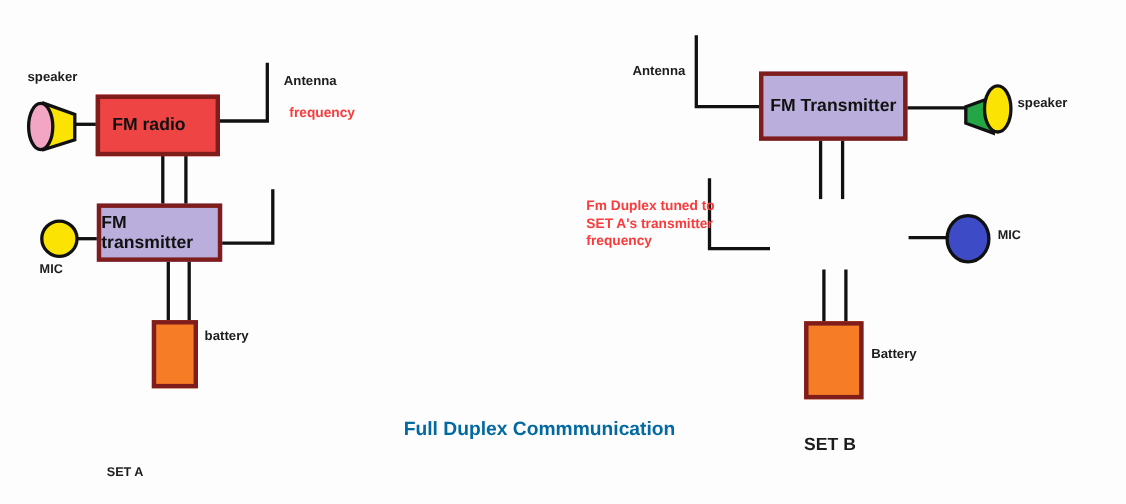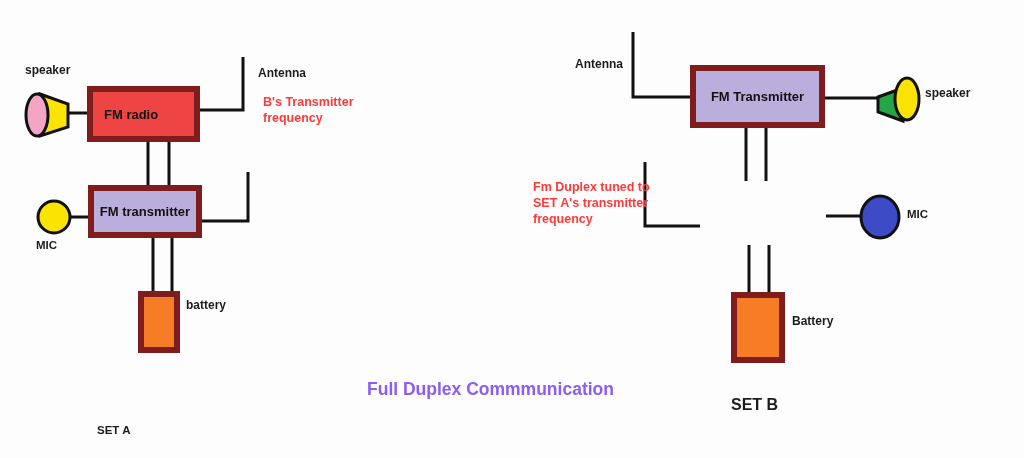--- a/index.html
+++ b/index.html
@@ -3,34 +3,34 @@
 <meta charset="utf-8">
 <style>
   html,body{margin:0;padding:0;background:#ffffff;}
   .canvas{
     position:relative;width:1024px;height:458px;background:#fdfdfd;
     font-family:"Liberation Sans", sans-serif;overflow:hidden;
   }
   .layer{position:absolute;left:0;top:0;}
   .box{
     position:absolute;display:flex;align-items:center;justify-content:center;
-    border:6px solid #7f1d1d;box-sizing:border-box;
-    font-weight:bold;font-size:13px;color:#111;
+    border:4px solid #7f1d1d;box-sizing:border-box;
+    font-weight:bold;font-size:16px;color:#111;
   }
   .box.green{background:#ef4444;}
   .box.lavender{background:#b9aedc;}
   .box.orange{background:#f67d25;}
   .lbl{
     position:absolute;font-weight:bold;font-size:12px;color:#1c1c1c;white-space:nowrap;
   }
   .note{
     position:absolute;font-weight:bold;font-size:12.5px;color:#fb3b3b;line-height:16px;white-space:nowrap;
   }
   .title{
-    position:absolute;font-weight:bold;font-size:17.5px;color:#8b5cf6;white-space:nowrap;
+    position:absolute;font-weight:bold;font-size:17.5px;color:#0369a1;white-space:nowrap;
   }
   .credit{
     position:absolute;font-weight:normal;font-size:12px;color:#1c1c1c;white-space:nowrap;margin-top:42px;
   }
 </style>
 </head>
 <body>
 
 <div class="canvas">
 
@@ -87,21 +87,20 @@
 
   <div class="lbl" style="left:25px;top:63px">speaker</div>
 
   <div class="box green" style="left:87px;top:86px;width:113px;height:56px;justify-content:flex-start;padding-left:11px">
     <span>FM radio</span>
   </div>
 
   <div class="lbl" style="left:258px;top:66px">Antenna</div>
 
   <div class="note" style="left:263px;top:94px">
-    <div>B's Transmitter</div>
     <div>frequency</div>
   </div>
 
   <div class="box lavender" style="left:88px;top:185px;width:114px;height:53px">
     <span>FM transmitter</span>
   </div>
 
   <div class="lbl" style="left:36px;top:239px;font-size:11.5px">MIC</div>
 
   <div class="box orange" style="left:138px;top:291px;width:42px;height:62px"></div>

